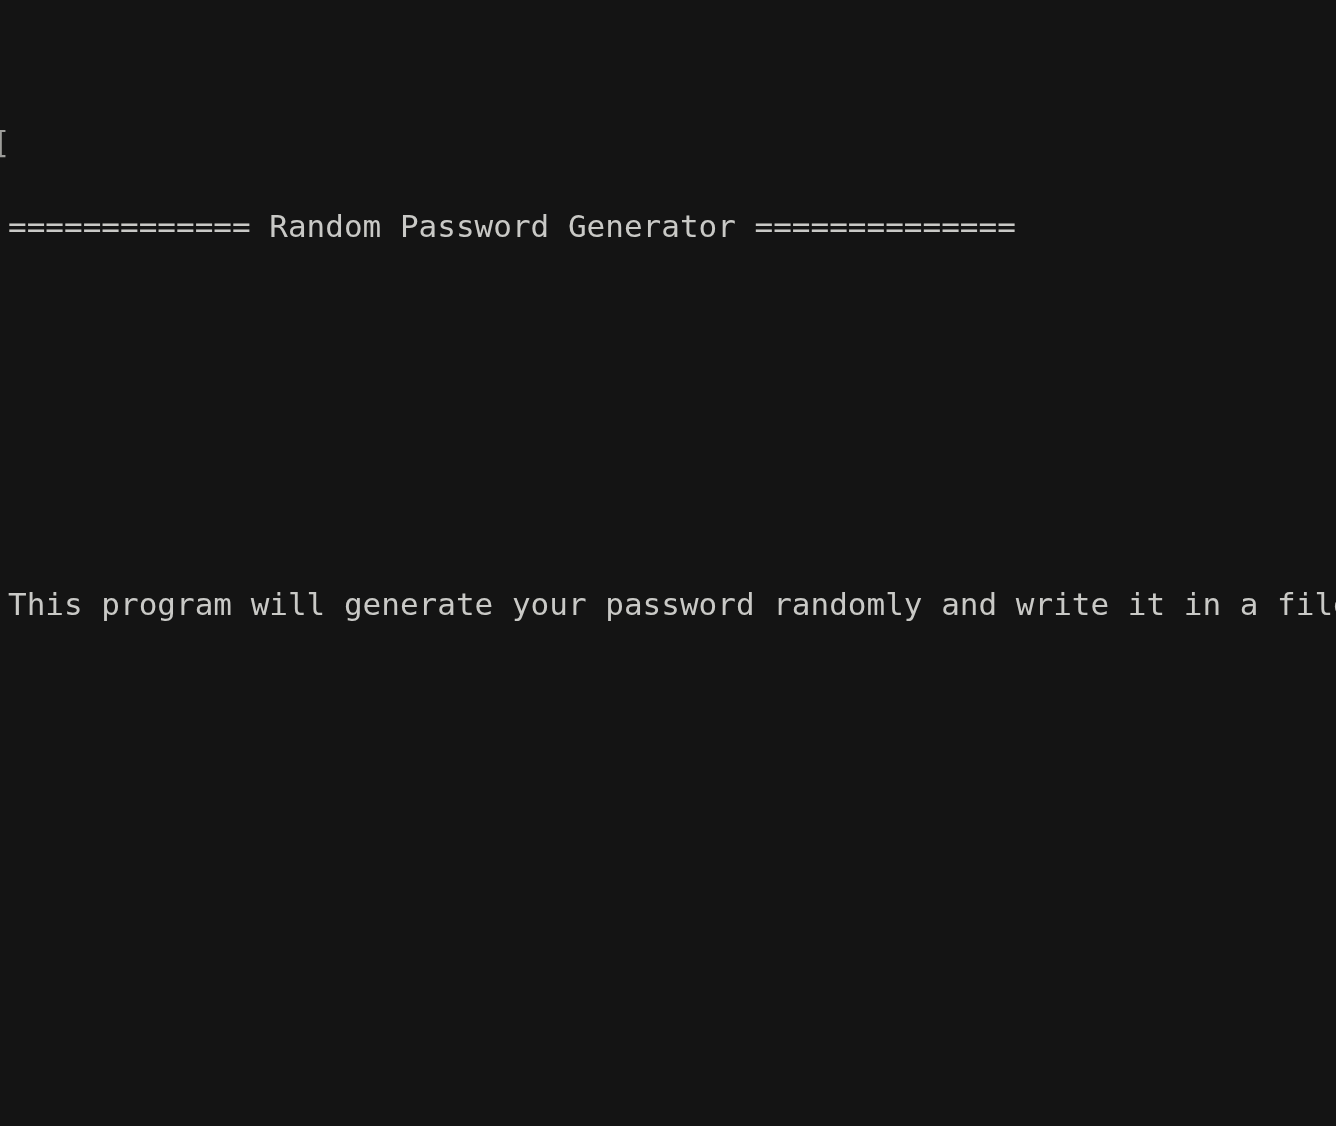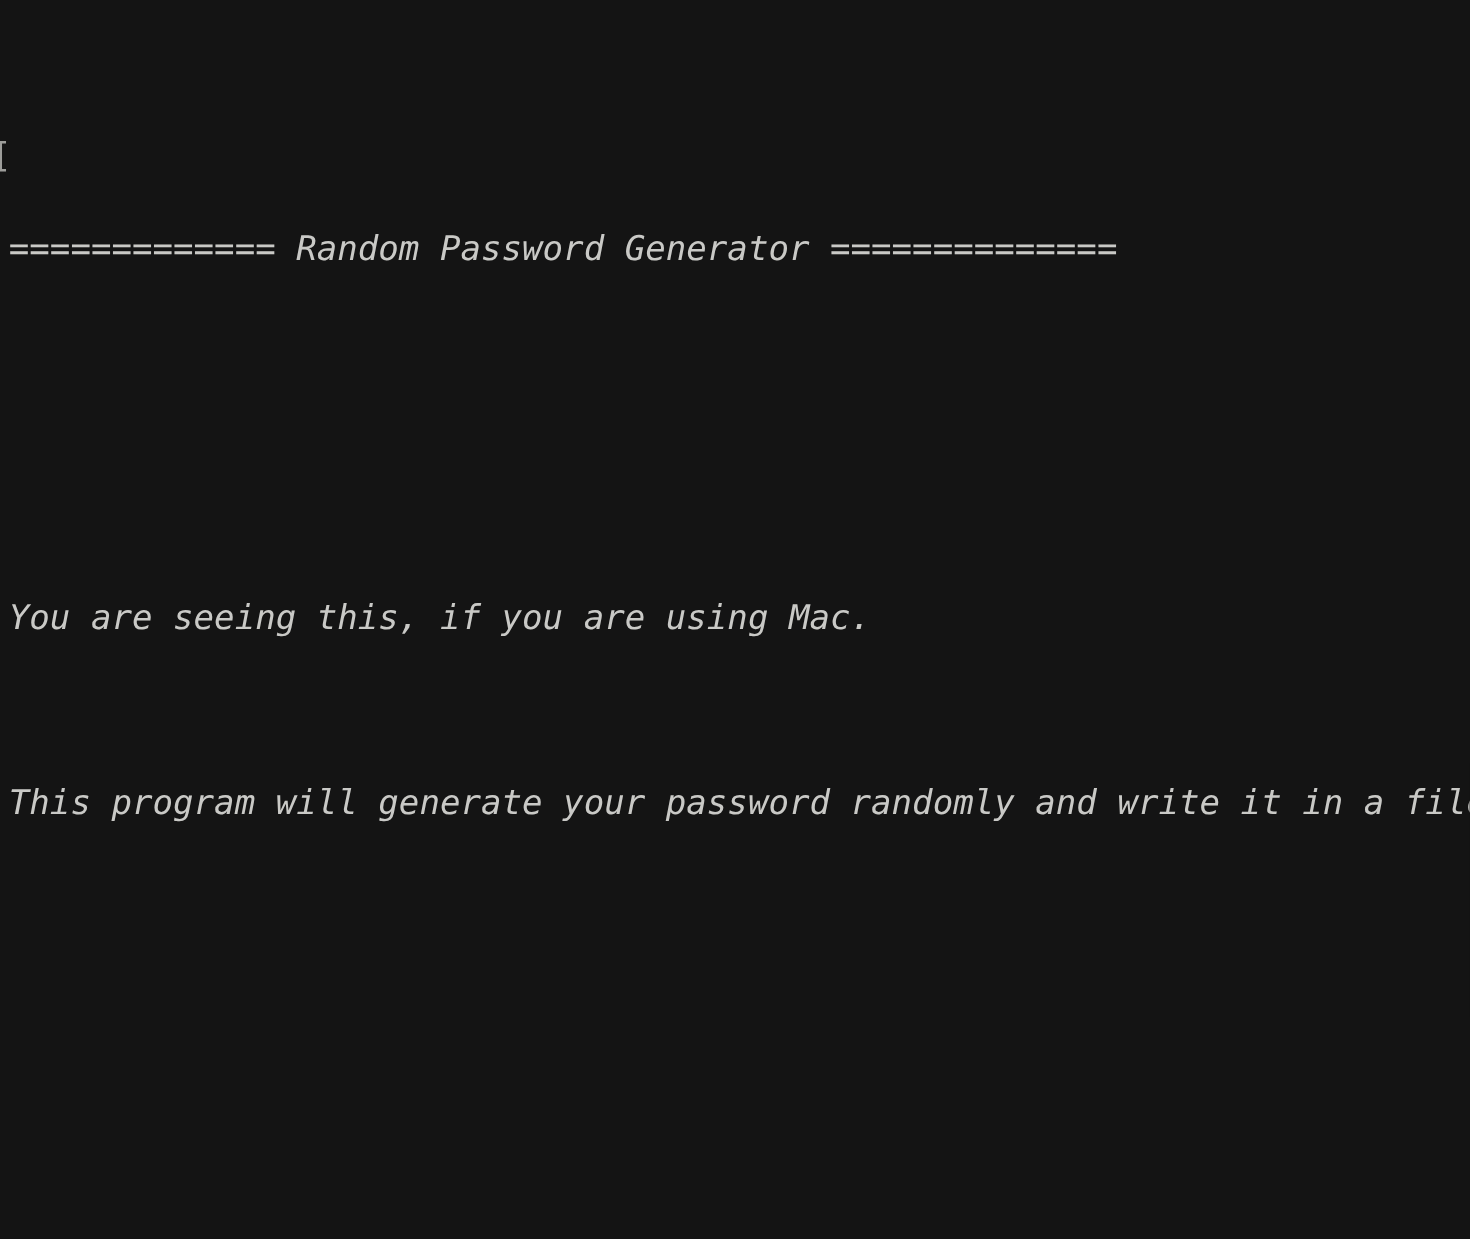--- a/index.html
+++ b/index.html
@@ -31,21 +31,20 @@
     position: absolute;
     left: 8px;
     top: 79px;
     width: 1328px;
   }
   .line {
     display: block;
     height: 42px;
     white-space: pre;
     font-variant-ligatures: none;
-    font-style: italic;
   }
   .line.blank {
     height: 42px;
   }
   
   .edge-bracket {
     position: absolute;
     left: -8px;
     top: 121px;
     color: #9d9d9a;
@@ -64,21 +63,20 @@
 <div id="terminal" style="background: rgb(20, 20, 20); color: rgb(201, 201, 198);">
 
   <span class="edge-bracket" style="color: rgb(157, 157, 154);">[</span>
 
   <div id="screen">
 
     <span class="line rule">============= Random Password Generator ==============</span>
 
     <span class="line blank"> </span>
 
-    <span class="line">You are seeing this, if you are using Mac.</span>
 
     <span class="line">This program will generate your password randomly and write it in a file.</span>
 
     <span class="line blank"> </span>
 
 
     
 
     
 

